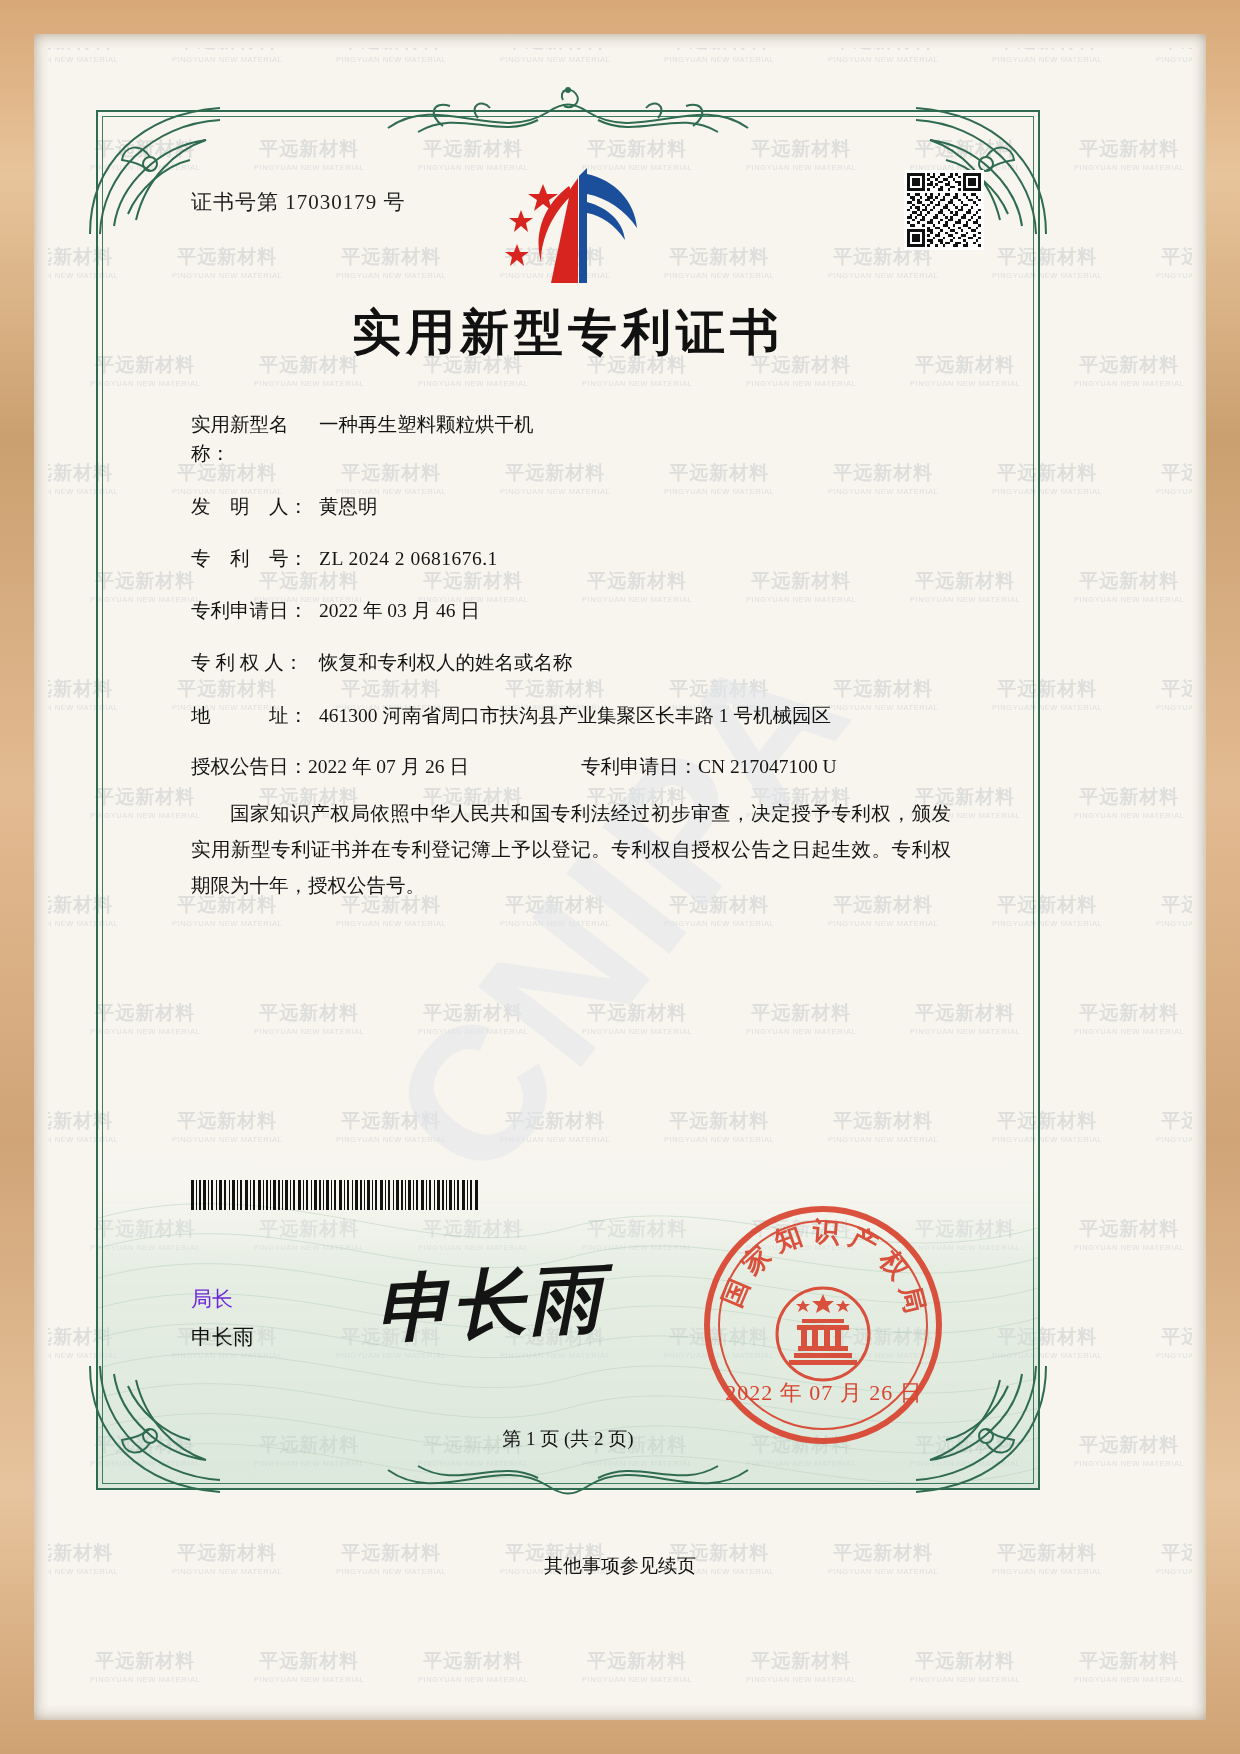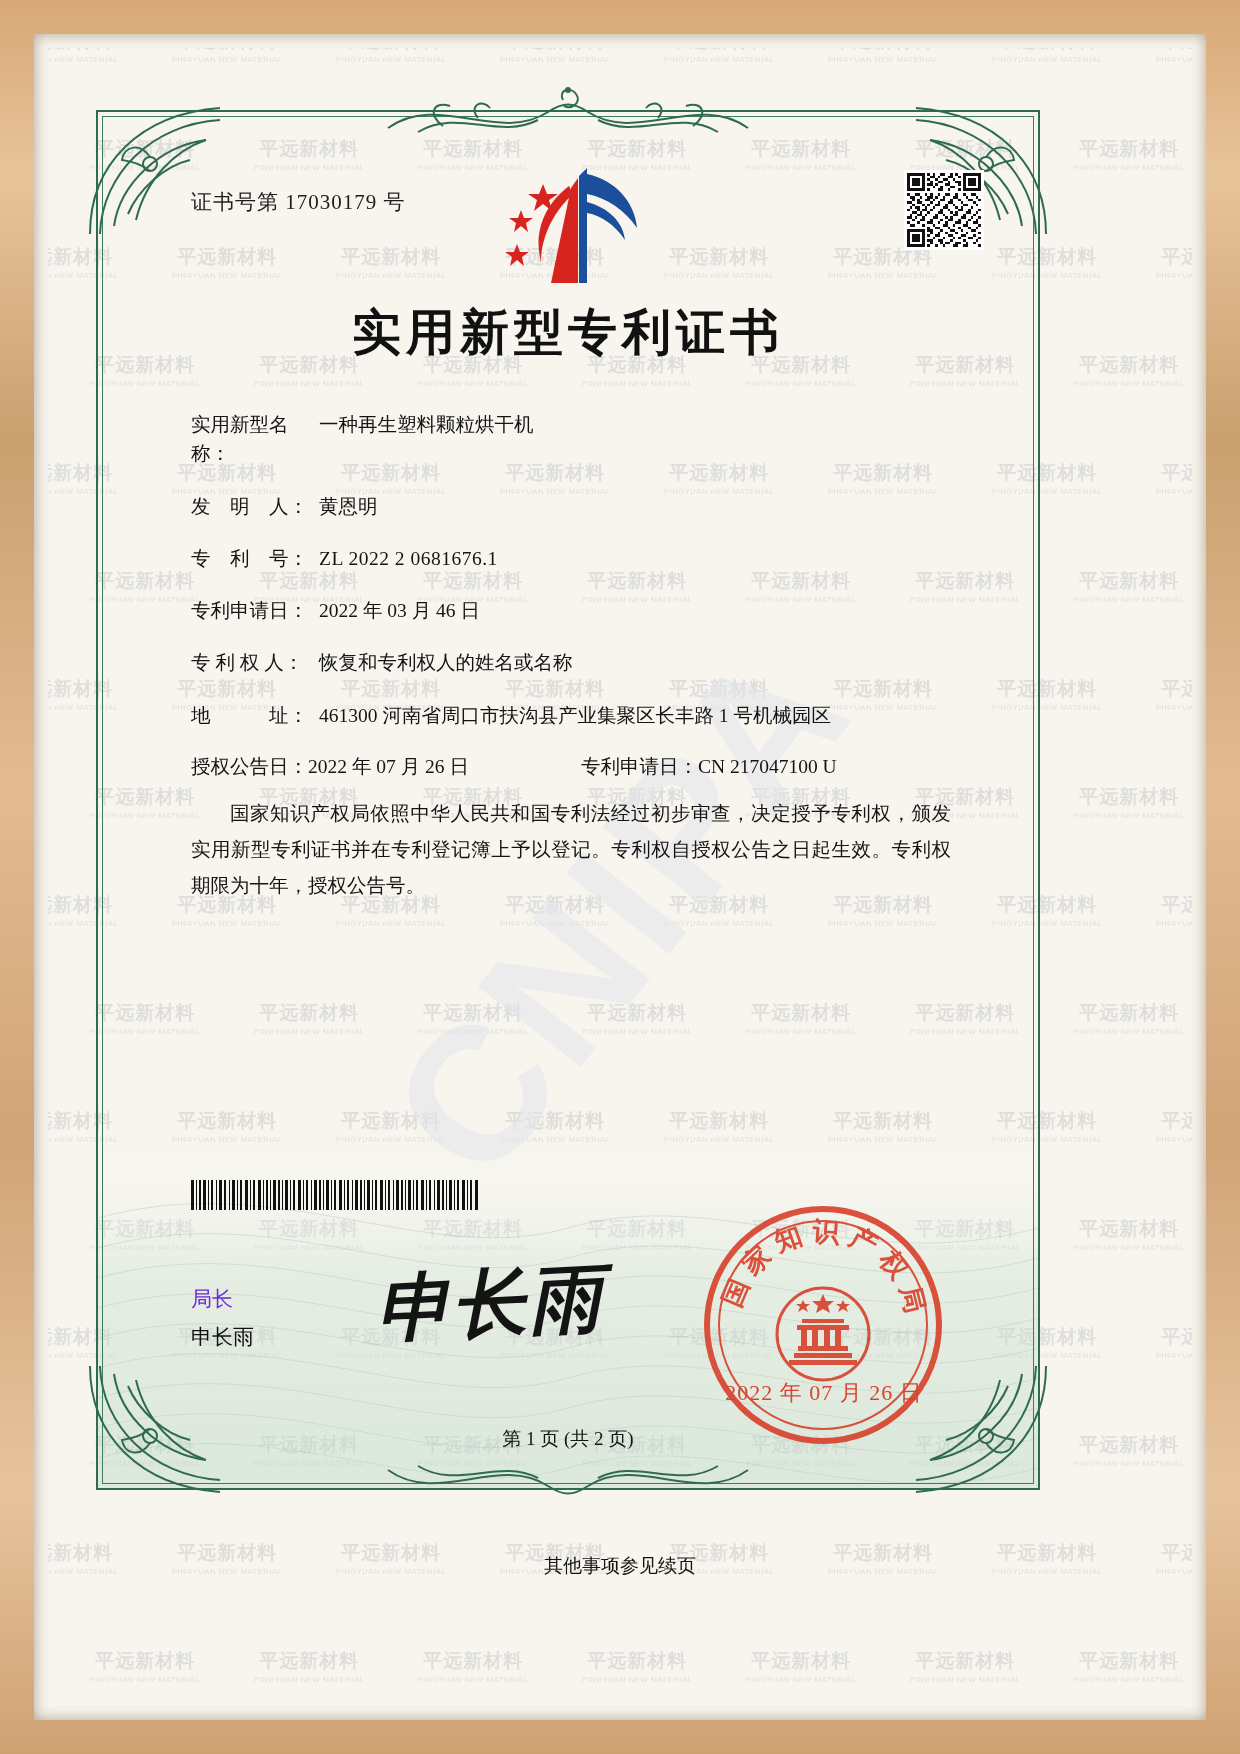--- a/index.html
+++ b/index.html
@@ -959,21 +959,21 @@
         <div class="frow">
           <div class="flabel">实用新型名称：</div>
           <div class="fvalue">一种再生塑料颗粒烘干机</div>
         </div>
         <div class="frow">
           <div class="flabel">发　明　人：</div>
           <div class="fvalue">黄恩明</div>
         </div>
         <div class="frow">
           <div class="flabel">专　利　号：</div>
-          <div class="fvalue mono">ZL 2022 2 0681676.1</div>
+          <div class="fvalue mono">ZL 2024 2 0681676.1</div>
         </div>
         <div class="frow">
           <div class="flabel">专利申请日：</div>
           <div class="fvalue">2022 年 03 月 46 日</div>
         </div>
         <div class="frow">
           <div class="flabel">专 利 权 人：</div>
           <div class="fvalue">恢复和专利权人的姓名或名称</div>
         </div>
         <div class="frow">

